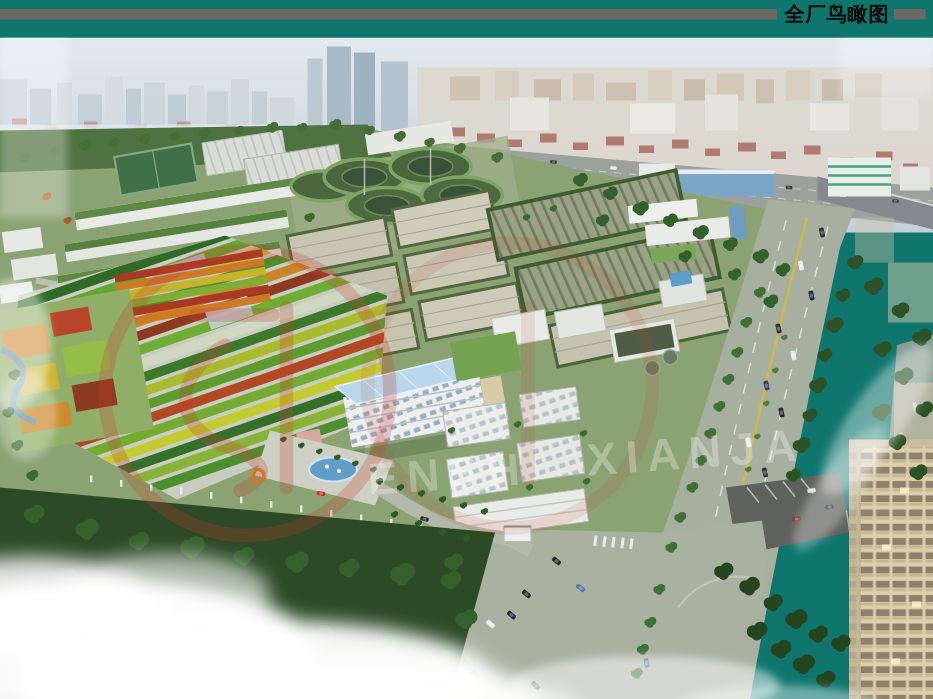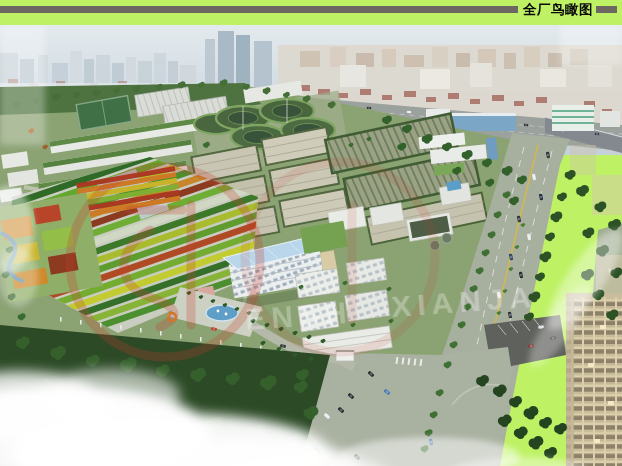--- a/index.html
+++ b/index.html
@@ -1,16 +1,16 @@
 <!DOCTYPE html>
 <html><head>
 <meta charset="utf-8">
 <style>
   html,body{margin:0;padding:0;background:#ffffff;}
-  #page{position:relative;width:622px;height:466px;background:#bef264;overflow:hidden;
+  #page{position:relative;width:622px;height:466px;background:#0f766e;overflow:hidden;
         font-family:"Liberation Sans","DejaVu Sans",sans-serif;}
   #hdr-bar{position:absolute;left:0;top:6px;width:518px;height:7px;background:#6e6862;}
   #hdr-title{position:absolute;left:523px;top:0px;width:70px;height:20px;line-height:20px;
              font-size:13.5px;font-weight:bold;color:#0a0a0a;letter-spacing:0.5px;white-space:nowrap;}
   #hdr-dash{position:absolute;left:596px;top:6px;width:21px;height:7px;background:#6e6862;}
   #scene{position:absolute;left:0;top:25px;width:622px;height:441px;}
   svg text.wm{font-family:"Liberation Sans",sans-serif;font-weight:bold;}
 </style>
 </head>
 <body>

